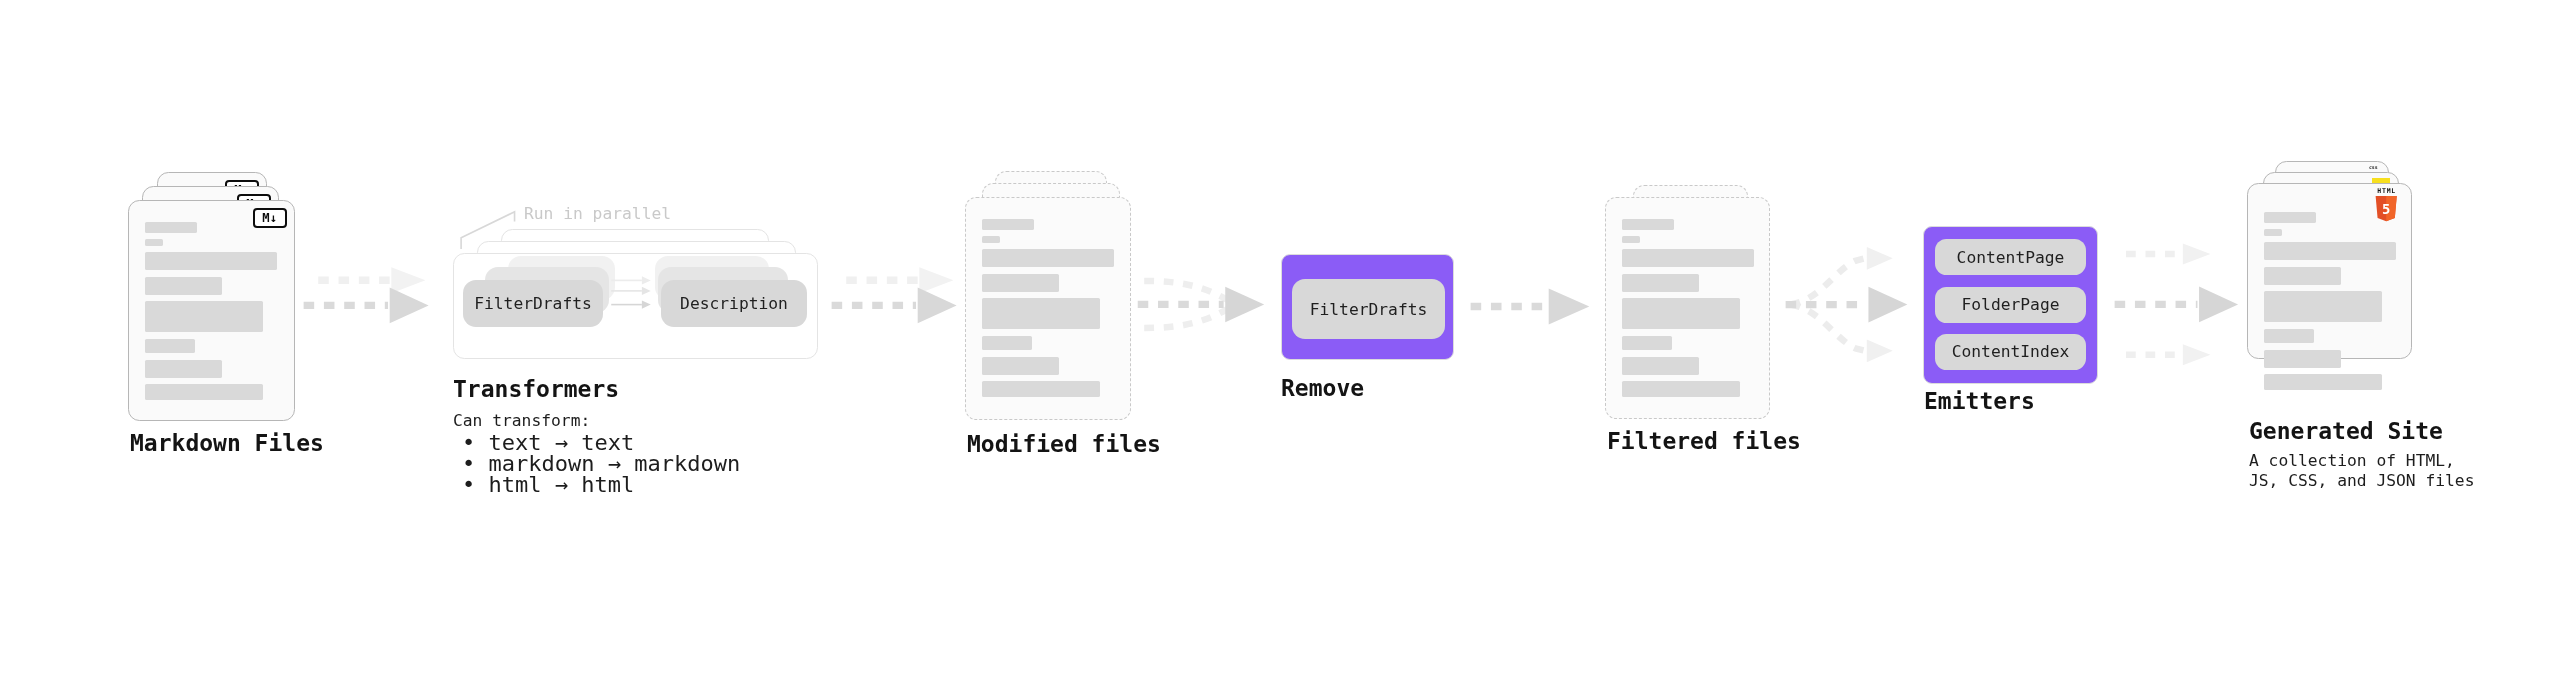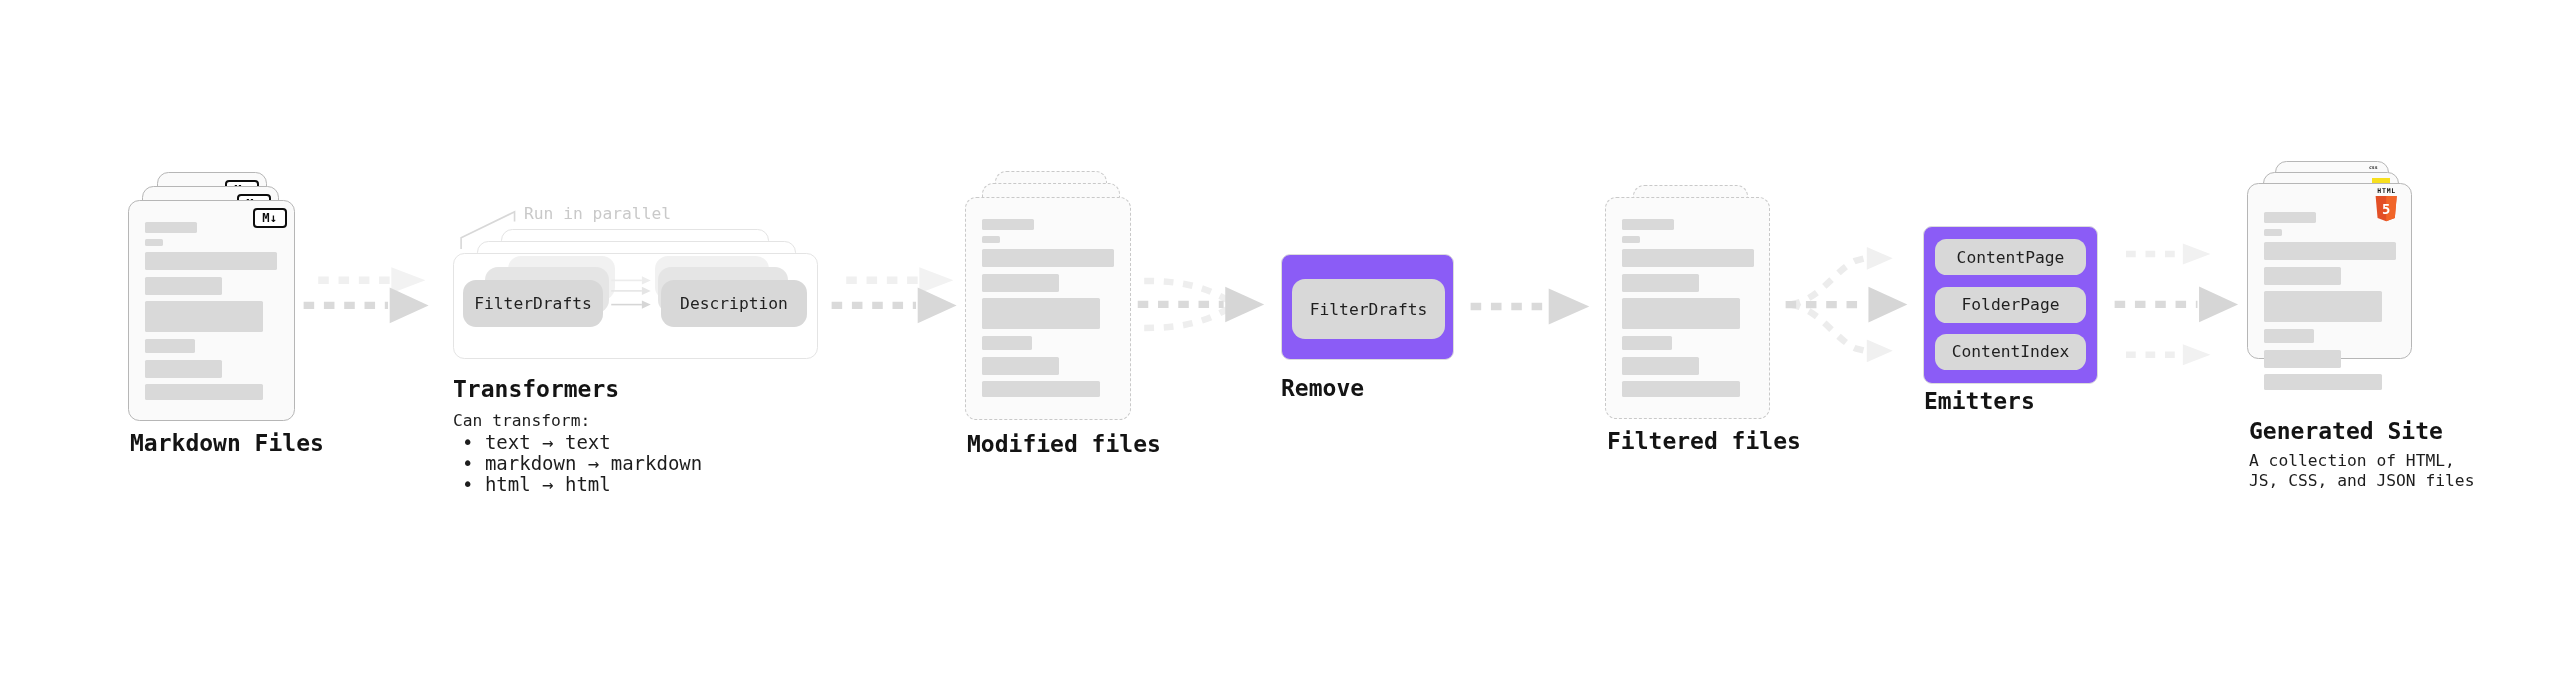--- a/index.html
+++ b/index.html
@@ -34,21 +34,21 @@
   .g1{background:#e5e5e5;}
   .g2{background:#f1f1f1;}
   .pill-row{display:flex;flex-direction:column;gap:11.4px;padding:12.2px 10.6px;}
   .pill-s{position:static;height:36px;border-radius:11.4px;background:#d8d8d8;display:flex;align-items:center;justify-content:center;
           font-size:16.3px;color:#1f1f1f;}
 
   
   .title{position:absolute;font-size:23px;font-weight:600;color:#141414;white-space:nowrap;}
   .desc{position:absolute;font-size:16.3px;line-height:20.3px;color:#1d1d1d;white-space:nowrap;}
   .desc div{white-space:nowrap;}
-  .bullets{position:absolute;font-size:19px;line-height:21px;color:#1d1d1d;white-space:nowrap;}
+  .bullets{position:absolute;font-size:22px;line-height:21px;color:#1d1d1d;white-space:nowrap;}
   .note{position:absolute;font-size:16.3px;color:#c9c9c9;white-space:nowrap;}
   svg{position:absolute;overflow:visible;}
 </style>
 </head>
 <body>
 
 <div class="canvas">
 
   <div class="file" style="left:157px;top:172px;width:110px;height:65px;">
     <div class="badge-md">

